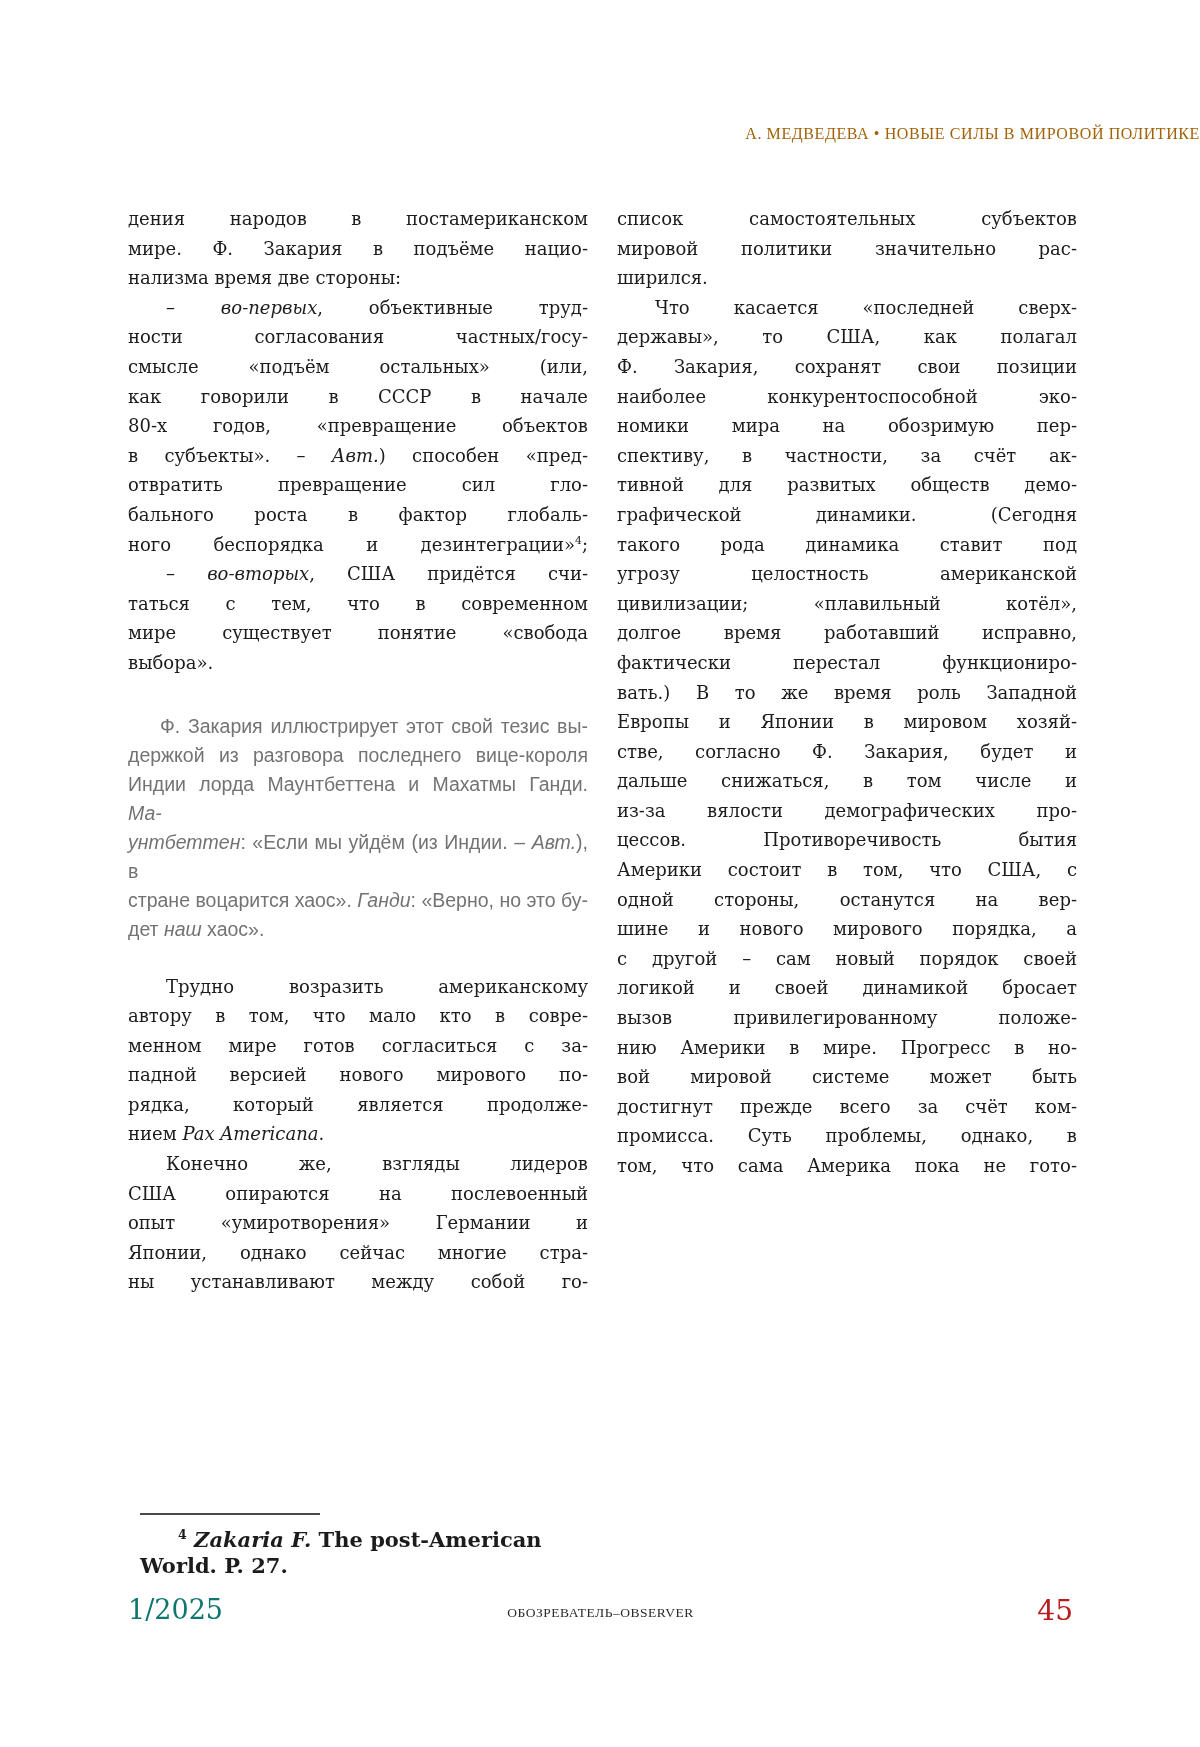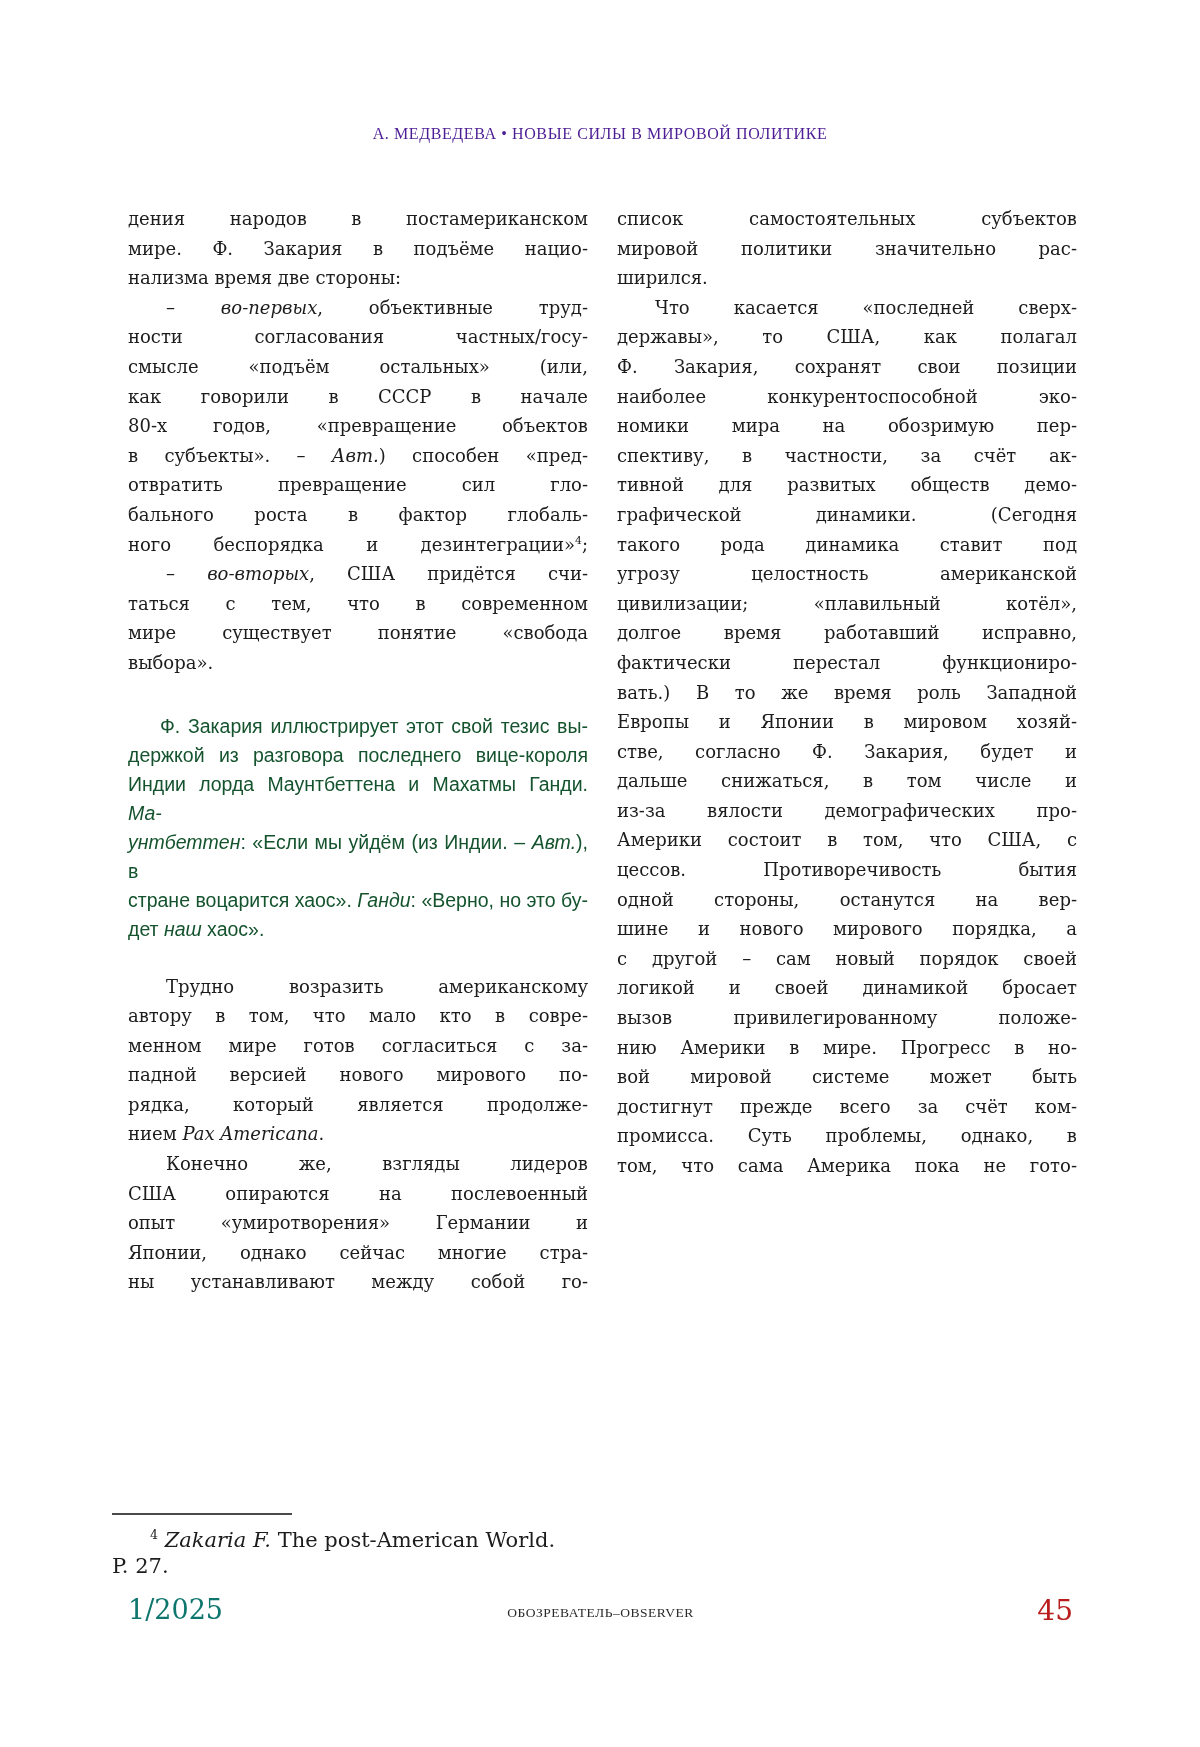--- a/index.html
+++ b/index.html
@@ -7,45 +7,45 @@
     position:relative;
     width:1200px; height:1747px;
     margin:0 auto;
     background:#ffffff;
     font-family:"DejaVu Serif", serif;
     color:#1c1c1c;
     overflow:hidden;
   }
   .running-head {
     position:absolute; top:125px; left:0; width:100%;
-    text-align:center;
+    text-align:right;
     font-family:"Liberation Serif", serif;
     font-size:16px; letter-spacing:0.6px;
-    color:#4c1d95;
+    color:#a16207;
     white-space:nowrap;
   }
   .col { position:absolute; top:204px; width:460px; }
   .col-left  { left:128px; }
   .col-right { left:617px; }
 
   .block.body { font-size:18px; line-height:29.6px; }
   .block.note {
     font-family:"Liberation Sans", sans-serif;
     font-size:19.5px; line-height:29px;
     margin:34px 0 28px 0;
-    color:#14532d;
+    color:#737373;
   }
   .line { text-align:left; white-space:normal; }
   .line.j { text-align:justify; text-align-last:justify; text-justify:inter-word; }
   .block.indent .line:first-child { text-indent:38px; }
   .block.note.indent .line:first-child { text-indent:32px; }
   .em { font-style:italic; }
   sup.fn { font-size:60%; vertical-align:super; line-height:0; }
 
-  .footnote-area { position:absolute; left:112px; top:1513px; width:460px; }
+  .footnote-area { position:absolute; left:140px; top:1513px; width:460px;font-weight:bold; }
   .footnote-rule { width:180px; border-top:2px solid #4a4a4a; margin:0 0 12px 0; }
   .footnote-text { font-size:21px; line-height:26px; text-indent:38px; }
 
   .page-footer { position:absolute; left:128px; top:1594px; width:945px; height:34px; }
   .footer-issue {
     position:absolute; left:0; top:0;
     font-size:27px; color:#0f766e;
   }
   .footer-journal {
     position:absolute; left:0; right:0; top:11px;
@@ -130,22 +130,22 @@
         <div class="line j">такого рода динамика ставит под</div>
         <div class="line j">угрозу целостность американской</div>
         <div class="line j">цивилизации; «плавильный котёл»,</div>
         <div class="line j">долгое время работавший исправно,</div>
         <div class="line j">фактически перестал функциониро-</div>
         <div class="line j">вать.) В то же время роль Западной</div>
         <div class="line j">Европы и Японии в мировом хозяй-</div>
         <div class="line j">стве, согласно Ф. Закария, будет и</div>
         <div class="line j">дальше снижаться, в том числе и</div>
         <div class="line j">из-за вялости демографических про-</div>
+        <div class="line j">цессов. Противоречивость бытия</div>
         <div class="line j">Америки состоит в том, что США, с</div>
-        <div class="line j">цессов. Противоречивость бытия</div>
         <div class="line j">одной стороны, останутся на вер-</div>
         <div class="line j">шине и нового мирового порядка, а</div>
         <div class="line j">с другой – сам новый порядок своей</div>
         <div class="line j">логикой и своей динамикой бросает</div>
         <div class="line j">вызов привилегированному положе-</div>
         <div class="line j">нию Америки в мире. Прогресс в но-</div>
         <div class="line j">вой мировой системе может быть</div>
         <div class="line j">достигнут прежде всего за счёт ком-</div>
         <div class="line j">промисса. Суть проблемы, однако, в</div>
         <div class="line j">том, что сама Америка пока не гото-</div>

